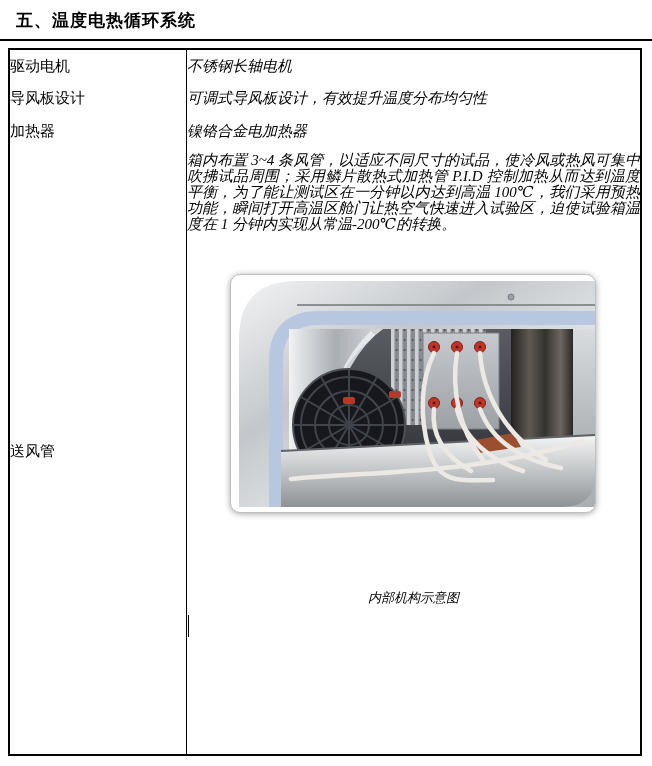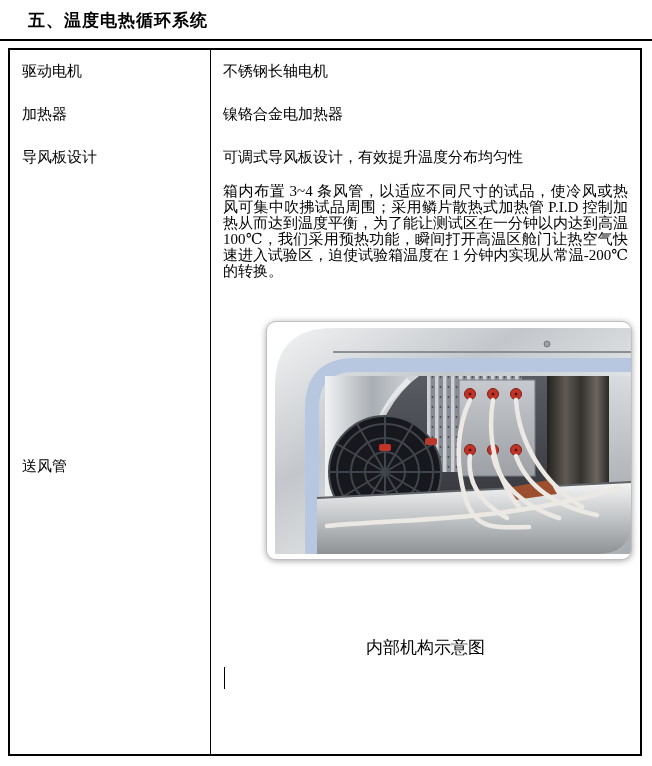--- a/index.html
+++ b/index.html
@@ -1,64 +1,64 @@
 <!DOCTYPE html>
 <html><head>
 <meta charset="utf-8">
 <style>
   html,body{margin:0;padding:0;}
   body{
     width:652px;height:766px;overflow:hidden;background:#ffffff;
     font-family:"Liberation Serif","DejaVu Serif",serif;color:#000;
   }
   .doc-title{
-    margin:9px 0 0 28px;font-size:17px;font-weight:bold;letter-spacing:1px;
+    margin:9px 0 0 16px;font-size:17px;font-weight:bold;letter-spacing:1px;
   }
   .title-rule{
     margin-top:7px;width:652px;height:0;border-top:2px solid #000;
   }
   table.spec{
     margin:7px 0 0 8px;width:634px;height:708px;
     border-collapse:collapse;table-layout:fixed;
     border:2px solid #000;font-size:15px;
   }
-  table.spec td{padding:12px;vertical-align:middle;}
+  table.spec td{padding:0;vertical-align:middle;}
   td.lbl{width:176px;border-right:1px solid #000;padding-left:9px;}
-  td.val{padding-left:7px;padding-right:8px;}
+  td.val{padding-left:7px;padding-right:8px;font-style:italic;}
   tr.simple{height:33px;}
   tr.bigrow td.val{vertical-align:top;padding-top:4px;}
   .para{line-height:16px;text-align:justify;margin:0;}
   .photo{
     position:relative;margin:42px 0 0 43px;width:364px;height:237px;
     border:1px solid #c0c0c0;border-radius:10px;overflow:hidden;background:#fff;
     box-shadow:0 1px 6px rgba(0,0,0,.35);
   }
   .photo svg{display:block;}
-  .caption{margin-top:76px;text-align:center;font-size:17px;}
+  .caption{margin-top:76px;text-align:center;font-size:13px;}
   .text-cursor{margin-top:8px;margin-left:1px;width:1px;height:22px;background:#000;}
 </style>
 </head>
 <body>
 
 <div class="doc-title">五、温度电热循环系统</div>
 <div class="title-rule"></div>
 
 <table class="spec">
   <tbody>
       <tr class="simple">
     <td class="lbl">驱动电机</td>
     <td class="val">不锈钢长轴电机</td>
   </tr>
   <tr class="simple">
+    <td class="lbl">导风板设计</td>
+    <td class="val">可调式导风板设计，有效提升温度分布均匀性</td>
+  </tr>
+  <tr class="simple">
     <td class="lbl">加热器</td>
     <td class="val">镍铬合金电加热器</td>
-  </tr>
-  <tr class="simple">
-    <td class="lbl">导风板设计</td>
-    <td class="val">可调式导风板设计，有效提升温度分布均匀性</td>
   </tr>
   <tr class="bigrow">
     <td class="lbl">送风管</td>
     <td class="val">
       <p class="para">箱内布置 3~4 条风管，以适应不同尺寸的试品，使冷风或热风可集中吹拂试品周围；采用鳞片散热式加热管 P.I.D 控制加热从而达到温度平衡，为了能让测试区在一分钟以内达到高温 100℃，我们采用预热功能，瞬间打开高温区舱门让热空气快速进入试验区，迫使试验箱温度在 1 分钟内实现从常温-200℃的转换。</p>
 
       <div class="photo">
         <svg width="364" height="237" viewBox="0 0 364 237">
           <defs>
             <linearGradient id="steelGrad" x1="0" y1="0" x2="1" y2="1">

